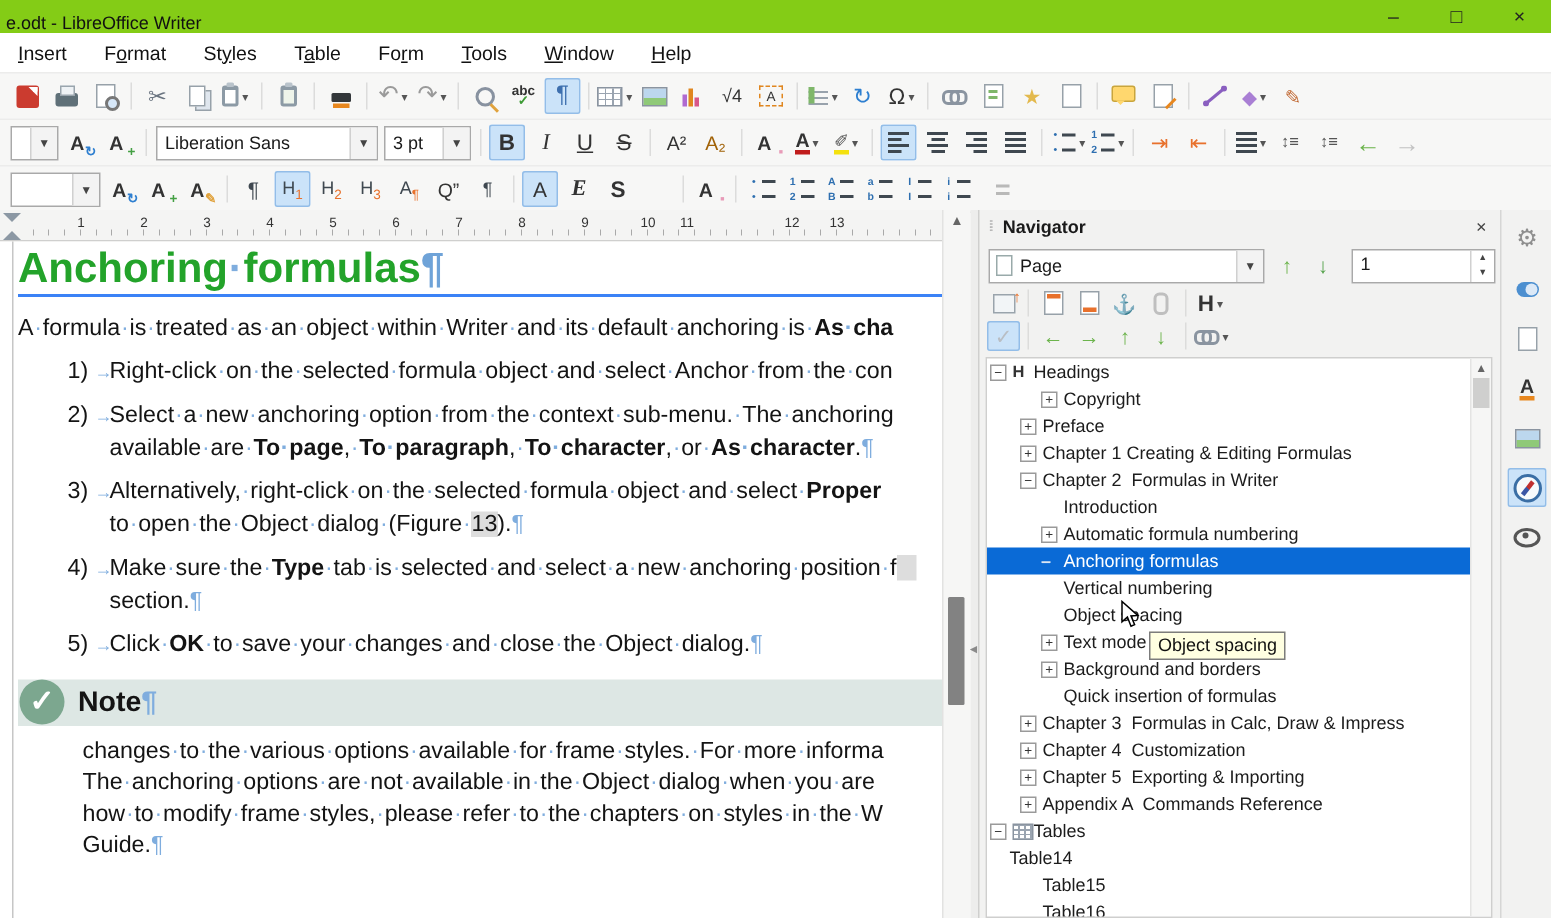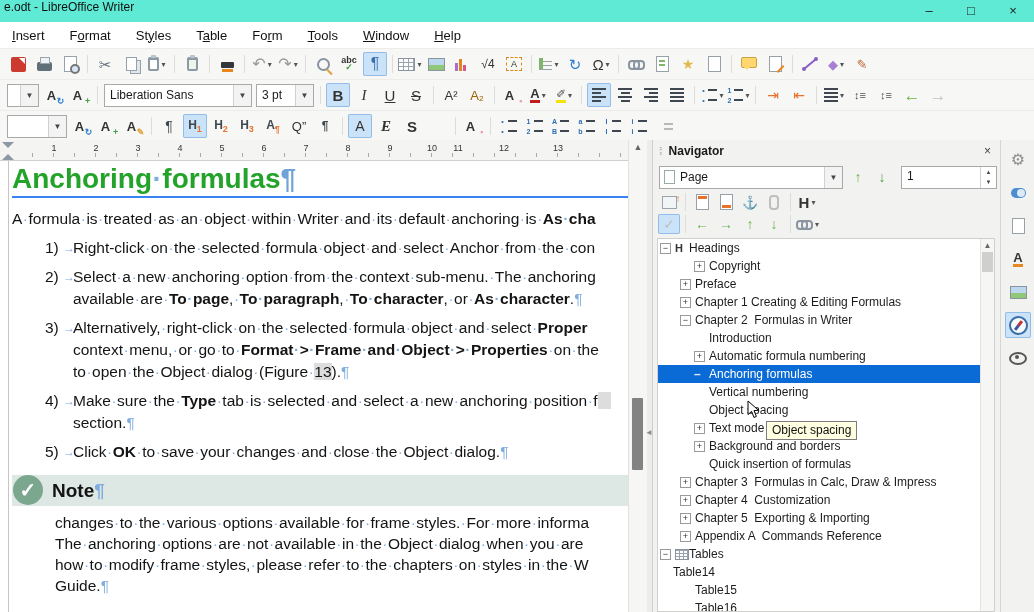--- a/index.html
+++ b/index.html
@@ -1,21 +1,21 @@
 <!DOCTYPE html>
 <html><head>
 <meta charset="utf-8">
 <style>
   html,body{margin:0;padding:0}
   body{width:1034px;height:612px;position:relative;overflow:hidden;background:#fff;
        font-family:"Liberation Sans",sans-serif;color:#1a1a1a;-webkit-font-smoothing:antialiased}
   i,em,u,b{font-style:normal;text-decoration:none}
 
   
-  .titlebar{height:22px;display:flex;align-items:flex-start;font-size:12px;background:#5eead4;padding-left:4px}
+  .titlebar{height:22px;display:flex;align-items:flex-end;font-size:12px;background:#84cc16;padding-left:4px}
   .titlebar .title{flex:1;color:#111}
   .winbtns{display:flex;height:22px}
   .winbtns span{width:42px;text-align:center;line-height:22px;font-size:13px;color:#222}
   .menubar{height:26px;display:flex;align-items:center;font-size:13px;background:#fff;padding-left:12px}
   .menubar span{margin-right:25px;color:#111}
   .menubar u{text-decoration:underline}
 
   
   .tb{height:30px;display:flex;align-items:center;background:#f7f7f6;border-top:1px solid #ececeb;padding-left:5px}
   .tb3{border-bottom:1px solid #d8d8d7}
@@ -68,21 +68,21 @@
   .s-field{width:13px;height:12px;display:block;background:repeating-linear-gradient(0deg,#98a2ac 0 1px,transparent 1px 4px);position:relative}
   .s-field:before{content:"";position:absolute;left:0;top:0;width:4px;height:11px;background:#7fb76a}
   .s-link{position:relative;width:17px;height:10px;display:block}
   .s-link:before,.s-link:after{content:"";position:absolute;top:1px;width:8px;height:6px;border:2px solid #8a94a0;border-radius:4px}
   .s-link:before{left:0}.s-link:after{right:0}
   .s-cmt{width:14px;height:9px;background:#ffd76e;border:1px solid #c9a53c;border-radius:2px;display:block;position:relative;margin-bottom:3px}
   .s-cmt:after{content:"";position:absolute;left:2px;bottom:-6px;border:3px solid transparent;border-top-color:#ffd76e}
   .s-draw{font-size:13px;color:#c0662f}
   .s-amod{font-size:13px;font-weight:bold;color:#333;position:relative;padding-right:5px}
   .s-amod u{position:absolute;right:-3px;bottom:-3px;font-size:9px;font-weight:bold}
-  .s-hn{font-size:12px;font-weight:bold;color:#3f4850}
+  .s-hn{font-size:12px;font-weight:normal;color:#3f4850}
   .s-hn sub{color:#e8712c;font-size:9px}
   .s-fcol{font-size:13px;font-weight:bold;color:#333;border-bottom:3px solid #c01c1c;line-height:13px}
   .s-hcol{font-size:12px;color:#555;border-bottom:3px solid #f4e10e;line-height:12px}
   .s-al{display:flex;flex-direction:column;gap:2px}
   .s-al u{height:2px;background:#3f4850;display:block}
   .s-al.v-l{align-items:flex-start}.s-al.v-c{align-items:center}.s-al.v-r{align-items:flex-end}
   .s-al u:nth-child(odd){width:14px}.s-al u:nth-child(even){width:9px}
   .s-al.v-j u{width:14px}
   .s-list{display:flex;flex-direction:column;gap:3px}
   .s-list span{display:flex;align-items:center;gap:2px}
@@ -611,21 +611,21 @@
     <span class="num" style="left: 96px;">2</span>
     <span class="num" style="left: 138px;">3</span>
     <span class="num" style="left: 180px;">4</span>
     <span class="num" style="left: 222px;">5</span>
     <span class="num" style="left: 264px;">6</span>
     <span class="num" style="left: 306px;">7</span>
     <span class="num" style="left: 348px;">8</span>
     <span class="num" style="left: 390px;">9</span>
     <span class="num" style="left: 432px;">10</span>
     <span class="num" style="left: 458px;">11</span>
-    <span class="num" style="left: 504px;">12</span>
+    <span class="num" style="left: 528px;">12</span>
     <span class="num" style="left: 558px;">13</span>
   </div>
 
 <div class="pagezone">
   <div class="pageedge"></div>
   <div class="content" id="doccontent">
       <div class="dochead"><span>Anchoring<i class="dt">·</i>formulas</span><span class="mk">¶</span></div>
       <div class="blk">
         <div><span>A<i class="dt">·</i>formula<i class="dt">·</i>is<i class="dt">·</i>treated<i class="dt">·</i>as<i class="dt">·</i>an<i class="dt">·</i>object<i class="dt">·</i>within<i class="dt">·</i>Writer<i class="dt">·</i>and<i class="dt">·</i>its<i class="dt">·</i>default<i class="dt">·</i>anchoring<i class="dt">·</i>is<i class="dt">·</i></span><span class="b">As<i class="dt">·</i>cha</span></div>
       </div>
@@ -637,21 +637,20 @@
       <div class="blk li">
         <span class="num">2)</span>
         <span class="tabarr mk">→</span>
         <div><span>Select<i class="dt">·</i>a<i class="dt">·</i>new<i class="dt">·</i>anchoring<i class="dt">·</i>option<i class="dt">·</i>from<i class="dt">·</i>the<i class="dt">·</i>context<i class="dt">·</i>sub-menu.<i class="dt">·</i>The<i class="dt">·</i>anchoring</span></div>
         <div><span>available<i class="dt">·</i>are<i class="dt">·</i></span><span class="b">To<i class="dt">·</i>page</span><span>,<i class="dt">·</i></span><span class="b">To<i class="dt">·</i>paragraph</span><span>,<i class="dt">·</i></span><span class="b">To<i class="dt">·</i>character</span><span>,<i class="dt">·</i>or<i class="dt">·</i></span><span class="b">As<i class="dt">·</i>character</span><span>.</span><span class="mk">¶</span></div>
       </div>
       <div class="blk li">
         <span class="num">3)</span>
         <span class="tabarr mk">→</span>
         <div><span>Alternatively,<i class="dt">·</i>right-click<i class="dt">·</i>on<i class="dt">·</i>the<i class="dt">·</i>selected<i class="dt">·</i>formula<i class="dt">·</i>object<i class="dt">·</i>and<i class="dt">·</i>select<i class="dt">·</i></span><span class="b">Proper</span></div>
-        <div><span>context<i class="dt">·</i>menu,<i class="dt">·</i>or<i class="dt">·</i>go<i class="dt">·</i>to<i class="dt">·</i></span><span class="b">Format<i class="dt">·</i>&gt;<i class="dt">·</i>Frame<i class="dt">·</i>and<i class="dt">·</i>Object<i class="dt">·</i>&gt;<i class="dt">·</i>Properties</span><span><i class="dt">·</i>on<i class="dt">·</i>the</span></div>
         <div><span>to<i class="dt">·</i>open<i class="dt">·</i>the<i class="dt">·</i>Object<i class="dt">·</i>dialog<i class="dt">·</i>(Figure<i class="dt">·</i></span><span class="sh">13</span><span>).</span><span class="mk">¶</span></div>
       </div>
       <div class="blk li">
         <span class="num">4)</span>
         <span class="tabarr mk">→</span>
         <div><span>Make<i class="dt">·</i>sure<i class="dt">·</i>the<i class="dt">·</i></span><span class="b">Type</span><span><i class="dt">·</i>tab<i class="dt">·</i>is<i class="dt">·</i>selected<i class="dt">·</i>and<i class="dt">·</i>select<i class="dt">·</i>a<i class="dt">·</i>new<i class="dt">·</i>anchoring<i class="dt">·</i>position<i class="dt">·</i>f</span><span class="sh">&nbsp;&nbsp;&nbsp;</span></div>
         <div><span>section.</span><span class="mk">¶</span></div>
       </div>
       <div class="blk li">
         <span class="num">5)</span>

